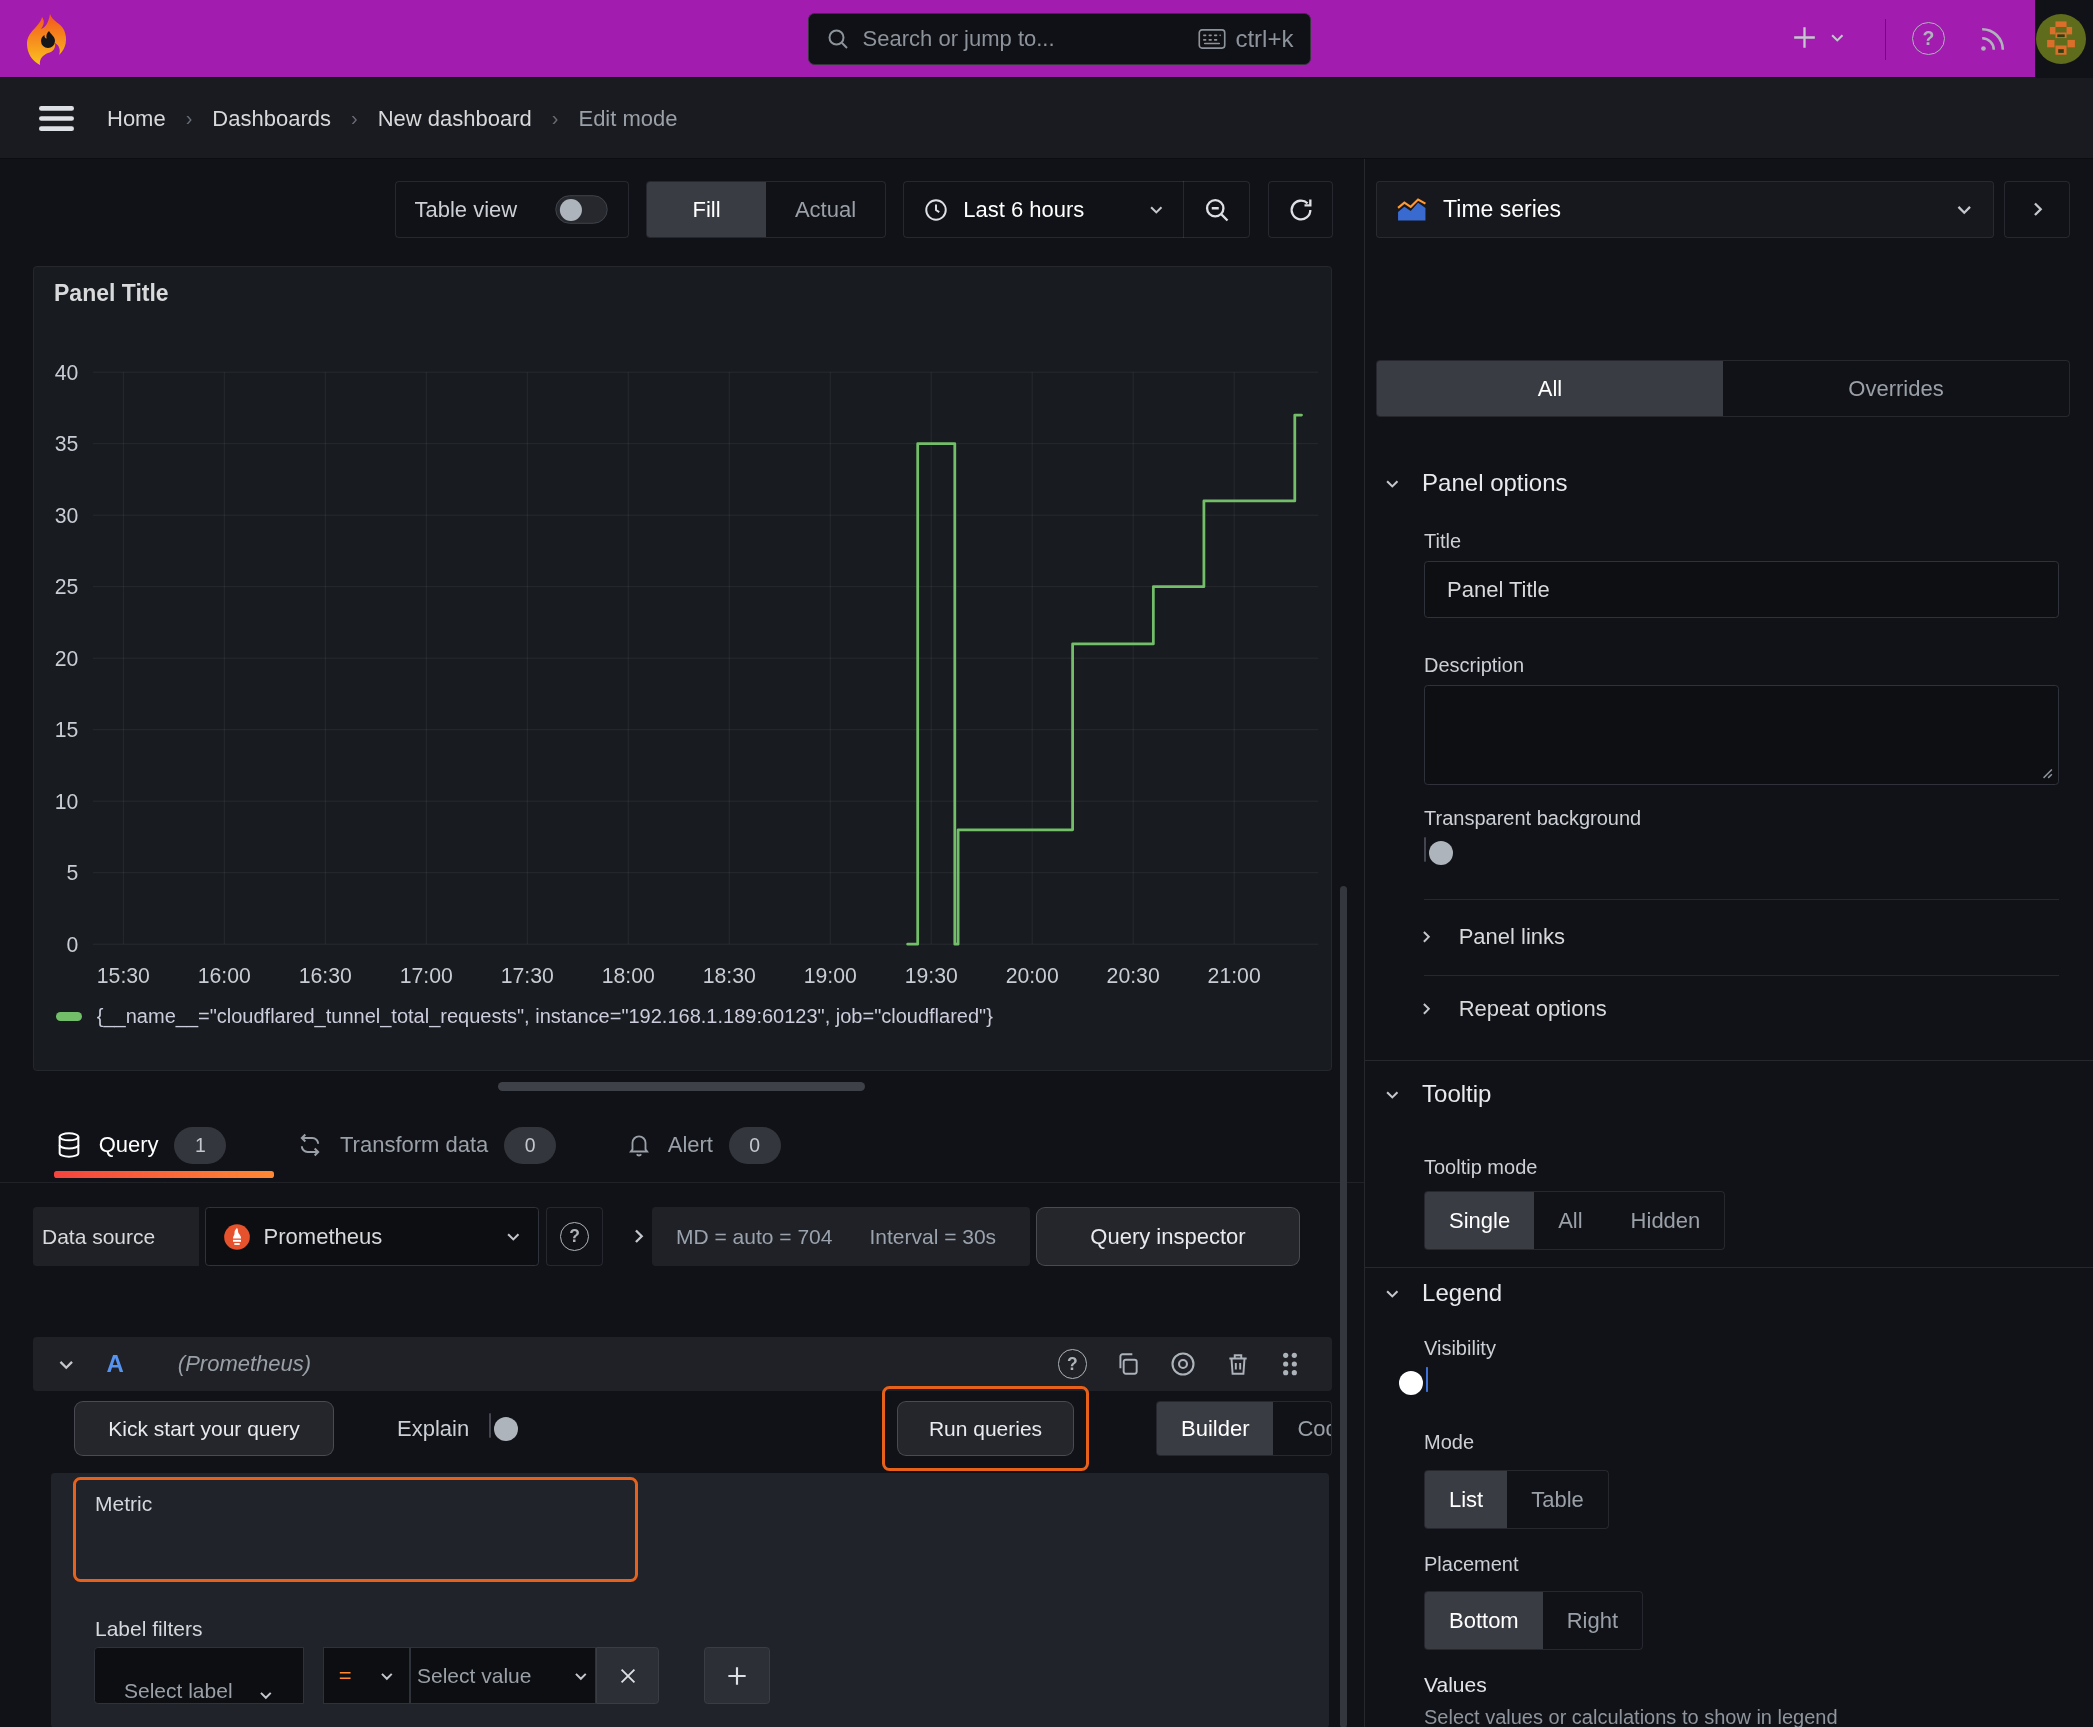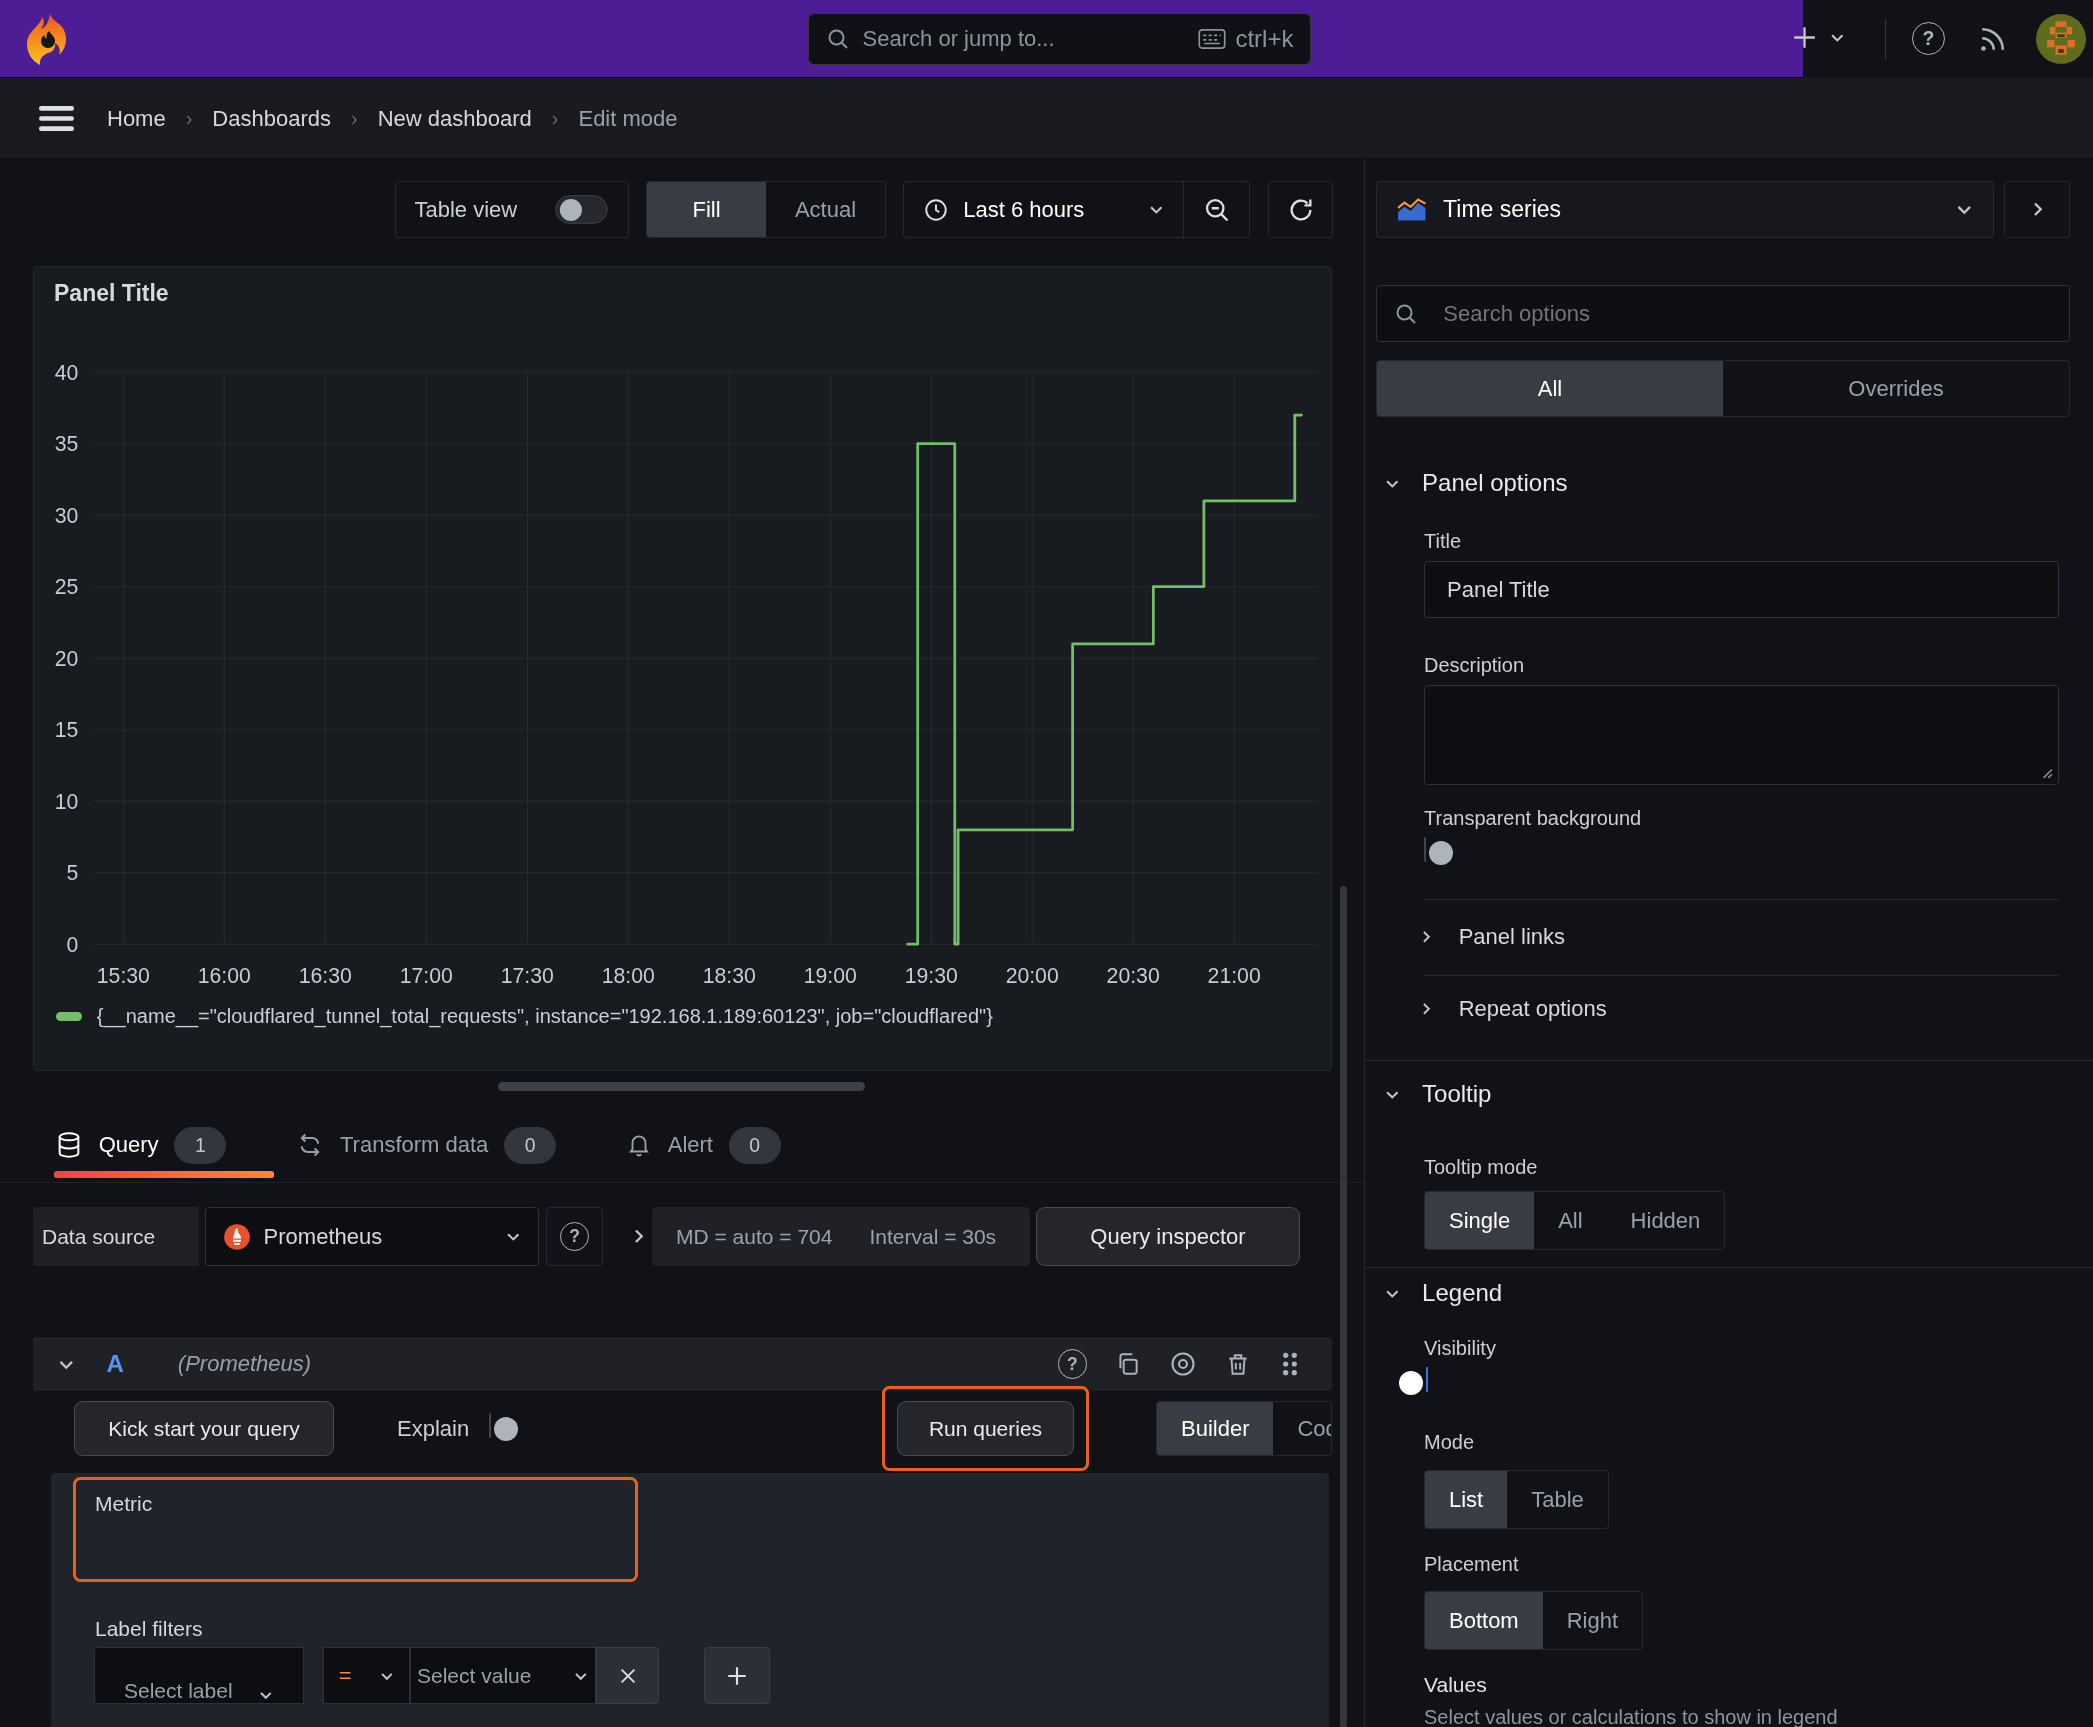--- a/index.html
+++ b/index.html
@@ -11,21 +11,21 @@
   }
   *{box-sizing:border-box;margin:0;padding:0}
   html,body{background:#000}
   body{font-family:"Liberation Sans","DejaVu Sans",sans-serif;}
   .app{position:relative;width:2093px;height:1728px;background:var(--bg);color:var(--txt);
        font-size:21px;overflow:hidden}
   .abs{position:absolute}
   svg{display:block}
   .ico{color:#aeb4ba}
   
-  .topnav{position:absolute;left:0;top:0;width:1803px;height:78px;background:#4c1d95;border-bottom:0.9px solid #0a0b0d}
+  .topnav{position:absolute;left:0;top:0;width:2035px;height:78px;background:#a21caf;border-bottom:0.9px solid #0a0b0d}
   .searchbox{position:absolute;left:808px;top:13px;width:503px;height:52px;background:#101116;
              border:0.9px solid #34363c;border-radius:6.5px;display:flex;align-items:center;padding:0 16.6px;gap:13px}
   .searchbox input{flex:1;background:transparent;border:none;outline:none;color:var(--txt);font-size:22px;font-family:inherit}
   .searchbox input::placeholder{color:#8d939b}
   .kbd{display:flex;align-items:center;gap:9.2px;color:#8d939b;font-size:24px}
   .vdiv{position:absolute;width:0.9px;background:#33363c}
   .circle-ico{width:33px;height:33px;border:1.8px solid #aeb4ba;border-radius:50%;display:flex;
               align-items:center;justify-content:center;font-size:19.4px;color:#aeb4ba;font-weight:700}
   
   .crumbbar{position:absolute;left:0;top:78px;width:2093px;height:81px;background:#1a1b20;border-bottom:0.9px solid #0c0d10}
@@ -485,29 +485,20 @@
             <path d="M3 6l5 5 5-5"></path>
           </svg>
       </span>
     </div>
     <div class="abs ctrl" style="left:639px;top:22px;width:66px;height:57px;justify-content:center">
       <svg width="18.5" height="18.5" viewBox="0 0 16 16" fill="none" stroke="#c4c8ce" stroke-width="2">
         <path d="M6 3l5 5-5 5"></path>
         </svg>
     </div>
 
-    <div class="abs inputlike" style="left:11px;top:126px;width:694px;height:57px;gap:3.7px;padding-left:16.6px">
-      <span>
-        <svg width="24" height="24" viewBox="0 0 24 24" fill="none" stroke="#8d939b" stroke-width="2">
-          <circle cx="10.5" cy="10.5" r="7"></circle>
-            <path d="M15.8 15.8 21 21"></path>
-          </svg>
-      </span>
-      <input placeholder="Search options" style="">
-    </div>
 
     <div class="seg abs" style="left:11px;top:201px;width:694px;height:57px">
       <span class="opt sel" style="flex:1">All</span>
       <span class="opt" style="flex:1">Overrides</span>
     </div>
 
     
     <div class="abs secthead" style="left:18.5px;top:310px">
       <span>
         <svg width="16.6" height="16.6" viewBox="0 0 16 16" fill="none" stroke="#c4c8ce" stroke-width="2">

